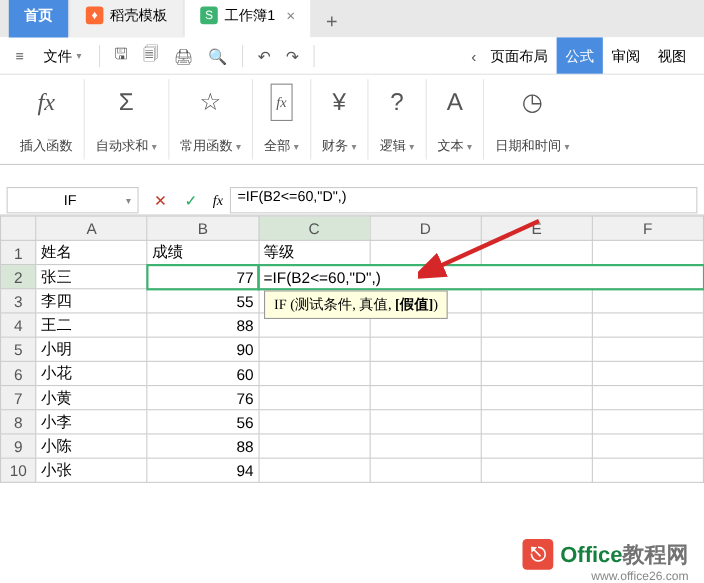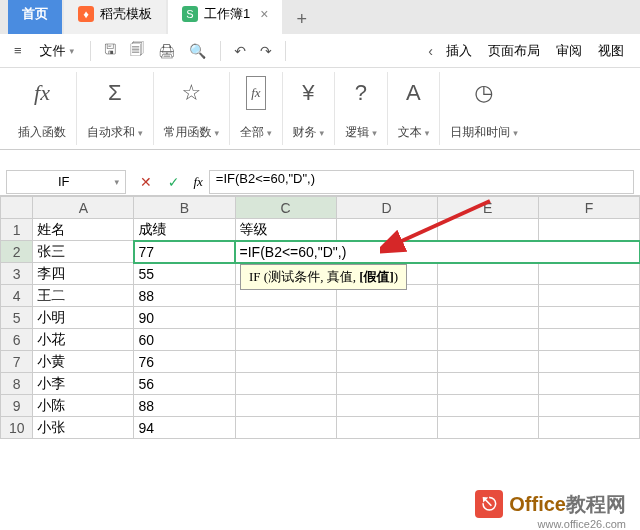--- a/index.html
+++ b/index.html
@@ -45,38 +45,38 @@
     .fx-label { font-style: italic; font-family: serif; padding: 0 6px; }
     .formula-input { flex: 1; border: 1px solid #ccc; height: 24px; padding: 0 6px; font-family: Arial; font-size: 13px; margin-right: 6px; }
     
     
     .grid-wrap { position: relative; }
     table.grid { border-collapse: collapse; table-layout: fixed; width: 640px; }
     .grid th, .grid td { border: 1px solid #ccc; height: 22px; padding: 0 4px; font-size: 14px; background: #fff; }
     .grid th { background: #f0f0f0; font-weight: normal; color: #555; text-align: center; }
     .grid .row-header { background: #f0f0f0; text-align: center; width: 32px; color: #555; }
     .grid td { text-align: left; font-family: "SimSun", serif; }
-    .grid td.num { text-align: left; font-family: Arial; }
+    .grid td.num { text-align: right; font-family: Arial; }
     .corner { width: 32px; background: #f0f0f0; }
     .col-header.active { background: #d8e6d8; }
     .row-header.active { background: #d8e6d8; }
     .selected-cell { outline: 2px solid #3cb371; outline-offset: -1px; }
     .editing-cell { outline: 2px solid #3cb371; outline-offset: -1px; font-family: Arial !important; white-space: nowrap; position: relative; z-index: 5; background: #fff; }
     
     
     .arrow { position: absolute; z-index: 20; }
     
     
     .fn-tooltip { position: absolute; background: #ffffe0; border: 1px solid #999; padding: 3px 8px; font-family: "SimSun", serif; font-size: 13px; z-index: 15; }
     .fn-tooltip .bold { font-weight: bold; text-align: center; }
     
     
     .watermark { position: absolute; bottom: 12px; right: 14px; display: flex; align-items: center; gap: 6px; font-size: 20px; font-weight: bold; z-index: 30; }
     .watermark .o-icon { width: 28px; height: 28px; background: #e74c3c; border-radius: 4px; color: #fff; display: flex; align-items: center; justify-content: center; font-size: 18px; }
-    .watermark .t1 { color: #a16207; }
+    .watermark .t1 { color: #15803d; }
     .watermark .t2 { color: #737373; }
     .watermark .url { font-size: 11px; color: #888; position: absolute; bottom: -12px; right: 0; font-weight: normal; margin-top: 39px; }
   </style>
 </head>
 <body>
 
 <div class="top-tabs">
   <div class="top-tab home">首页</div>
   <div class="top-tab doc">
     <span class="icon icon-fire">♦</span>
@@ -100,22 +100,22 @@
   <span class="qat-btn">🖫</span>
   <span class="qat-btn">🗐</span>
   <span class="qat-btn">🖨</span>
   <span class="qat-btn">🔍</span>
   <span class="vsep"></span>
   <span class="qat-btn">↶</span>
   <span class="qat-btn">↷</span>
   <span class="vsep"></span>
   <div class="ribbon-tabs">
     <span class="qat-btn">‹</span>
-    <div class="ribbon-tab">插入</div>
     <div class="ribbon-tab">页面布局</div>
+    <div class="ribbon-tab active">公式</div>
     <div class="ribbon-tab">审阅</div>
     <div class="ribbon-tab">视图</div>
   </div>
 </div>
 
 <div class="ribbon">
   <div class="ribbon-group">
     <span class="ribbon-icon" style="font-style:italic;font-family:serif">fx</span>
     <span class="ribbon-label">插入函数</span>
   </div>

